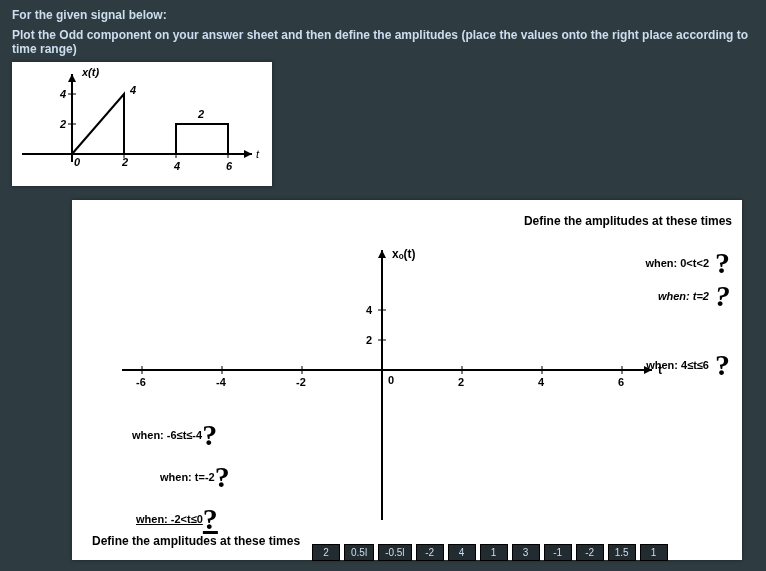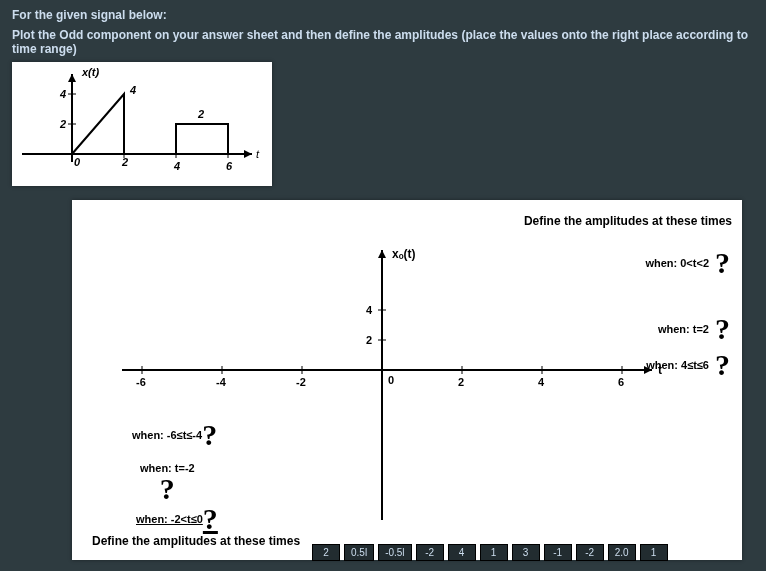--- a/index.html
+++ b/index.html
@@ -134,48 +134,48 @@
     <text x="546" y="186" font-size="11" font-weight="bold">6</text>
   </svg>
 
   <div class="define-right">Define the amplitudes at these times</div>
   <div class="define-left">Define the amplitudes at these times</div>
 
   <div class="q-pair-right" style="top:48px;">
     <span>when: 0&lt;t&lt;2</span>
     <span class="qmark">?</span>
   </div>
-  <div class="q-pair-right" style="top:114px;">
+  <div class="q-pair-right" style="top:81px;font-style:italic;">
     <span>when: t=2</span>
     <span class="qmark">?</span>
   </div>
   <div class="q-pair-right" style="top:150px;">
     <span>when: 4≤t≤6</span>
     <span class="qmark">?</span>
   </div>
 
   <div class="q-pair-left" style="left:60px; top:220px;">
     <span>when: -6≤t≤-4</span>
     <span class="qmark">?</span>
   </div>
-  <div class="q-pair-left" style="left:68px; top:262px;flex-direction:column;">
+  <div class="q-pair-left" style="left:88px; top:262px;">
     <span>when: t=-2</span>
     <span class="qmark">?</span>
   </div>
   <div class="q-pair-left" style="left:64px; top:304px;text-decoration:underline;">
     <span>when: -2&lt;t≤0</span>
     <span class="qmark">?</span>
   </div>
 
   <div class="answer-row">
     <div class="cell">2</div>
     <div class="cell">0.5l</div>
     <div class="cell">-0.5l</div>
     <div class="cell">-2</div>
     <div class="cell">4</div>
     <div class="cell">1</div>
     <div class="cell">3</div>
     <div class="cell">-1</div>
     <div class="cell">-2</div>
-    <div class="cell">2.0</div>
+    <div class="cell">1.5</div>
     <div class="cell">1</div>
   </div>
 </div>
 
 </body></html>

